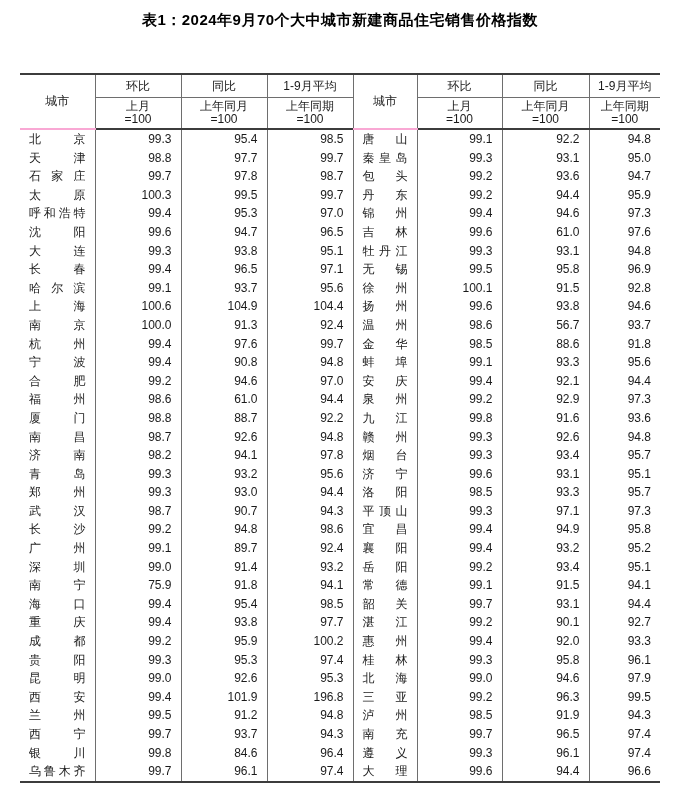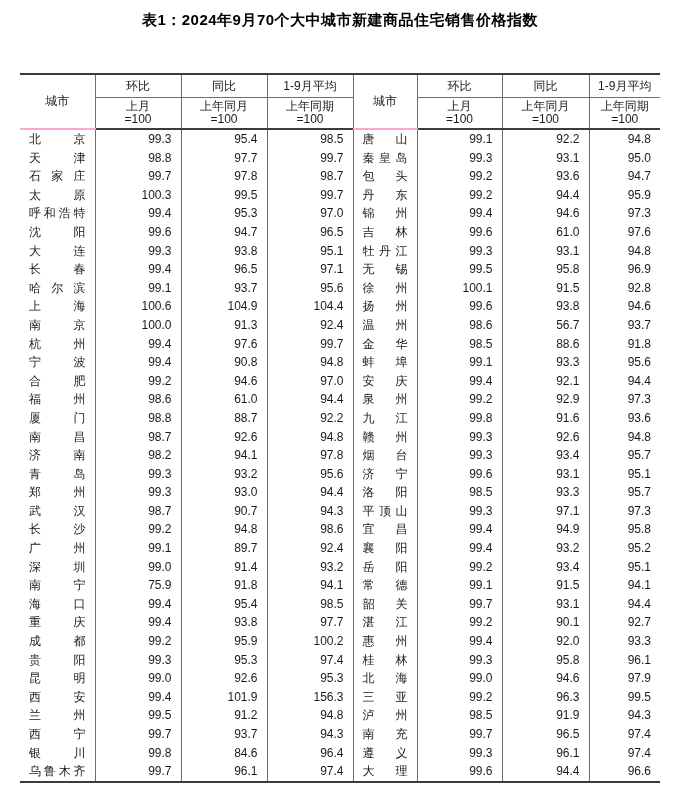--- a/index.html
+++ b/index.html
@@ -527,21 +527,21 @@
           <td class="num bl">99.0</td>
           <td class="num bl">94.6</td>
           <td class="num bl">97.9</td>
         </tr>
         <tr>
           <td class="city">
             <span class="jc">西安</span>
           </td>
           <td class="num bl">99.4</td>
           <td class="num bl">101.9</td>
-          <td class="num bl">156.3</td>
+          <td class="num bl">196.8</td>
           <td class="city bl">
             <span class="jc">三亚</span>
           </td>
           <td class="num bl">99.2</td>
           <td class="num bl">96.3</td>
           <td class="num bl">99.5</td>
         </tr>
         <tr>
           <td class="city">
             <span class="jc">兰州</span>

